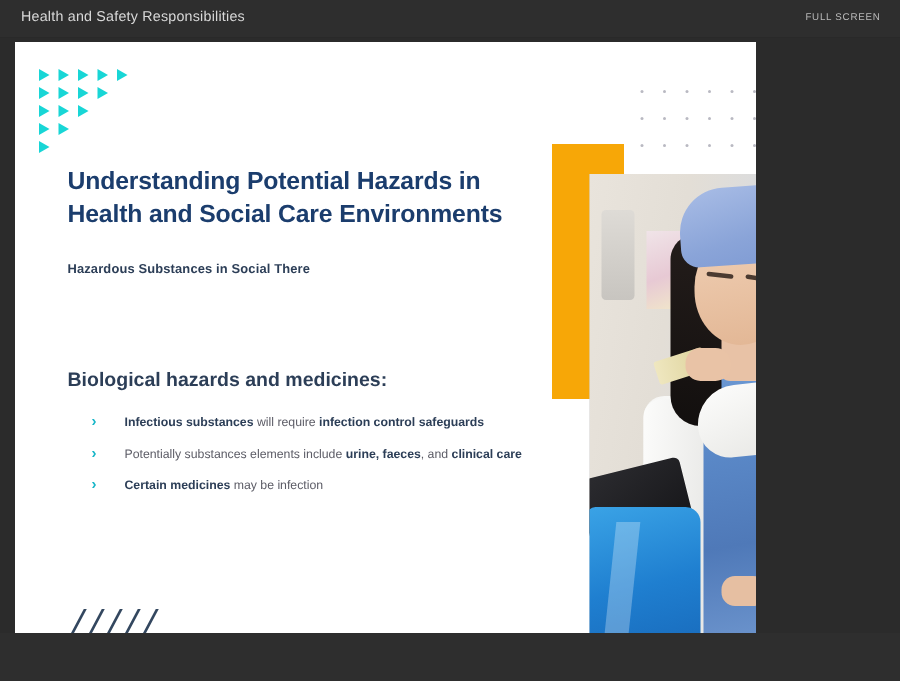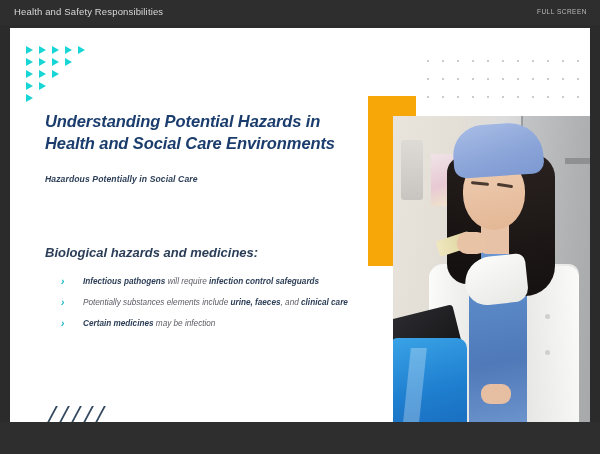--- a/index.html
+++ b/index.html
@@ -12,22 +12,22 @@
   .topbar{position:absolute;left:0;top:0;width:600px;height:25px;
           background:#2e2e2e;border-bottom:1px solid #232323;}
   .topbar-title{position:absolute;left:14px;top:6px;font-size:9.5px;
                 color:#d8d8d8;letter-spacing:.15px;white-space:nowrap;text-align:right;}
   .fullscreen-label{position:absolute;right:13px;top:8px;font-size:6.5px;
                     color:#b9b9b9;letter-spacing:.5px;white-space:nowrap;}
 
   
   .stage{position:absolute;left:0;top:25px;width:600px;height:397px;
          background:#2b2b2b;}
-  .slide{position:absolute;left:10px;top:3px;width:580px;height:394px;
-         background:#ffffff;overflow:hidden;font-style:italic;}
+  .slide{position:absolute;left:10px;top:3px;width:494px;height:394px;
+         background:#ffffff;overflow:hidden;}
 
   
   .tri-grid{position:absolute;left:16px;top:18px;}
   .tri-row{height:12px;}
   .tri{display:inline-block;width:0;height:0;margin-right:6px;
        border-top:4.5px solid transparent;border-bottom:4.5px solid transparent;
        border-left:7px solid #18d6d6;vertical-align:top;}
 
   
   .h1{position:absolute;left:35px;top:83px;width:300px;
@@ -146,27 +146,27 @@
       <div class="tri-grid" id="tri-grid">
           <div class="tri-row"><span class="tri"></span><span class="tri"></span><span class="tri"></span><span class="tri"></span><span class="tri"></span></div>
           <div class="tri-row"><span class="tri"></span><span class="tri"></span><span class="tri"></span><span class="tri"></span></div>
           <div class="tri-row"><span class="tri"></span><span class="tri"></span><span class="tri"></span></div>
           <div class="tri-row"><span class="tri"></span><span class="tri"></span></div>
           <div class="tri-row"><span class="tri"></span></div>
         </div>
 
       <div class="h1">Understanding Potential Hazards in Health and Social Care Environments</div>
 
-      <div class="subhead">Hazardous Potentially in Social Care</div>
+      <div class="subhead">Hazardous Substances in Social There</div>
 
 
       <div class="lead">Biological hazards and medicines:</div>
 
       <div class="bullets" id="bullet-list">
-          <div class="bullet"><span class="chev">›</span><b>Infectious pathogens</b><span> will require </span><b>infection control safeguards</b></div>
+          <div class="bullet"><span class="chev">›</span><b>Infectious substances</b><span> will require </span><b>infection control safeguards</b></div>
           <div class="bullet"><span class="chev">›</span><span>Potentially substances elements include </span><b>urine, faeces</b><span>, and </span><b>clinical care</b></div>
           <div class="bullet"><span class="chev">›</span><b>Certain medicines</b><span> may be infection</span></div>
         </div>
 
       <div class="slashes" id="slashes"><span class="slash"></span><span class="slash"></span><span class="slash"></span><span class="slash"></span><span class="slash"></span></div>
 
       <div class="dots" id="dot-grid">
           <span class="dot" style="left: 0px; top: 0px;"></span>
           <span class="dot" style="left: 15px; top: 0px;"></span>
           <span class="dot" style="left: 30px; top: 0px;"></span>

